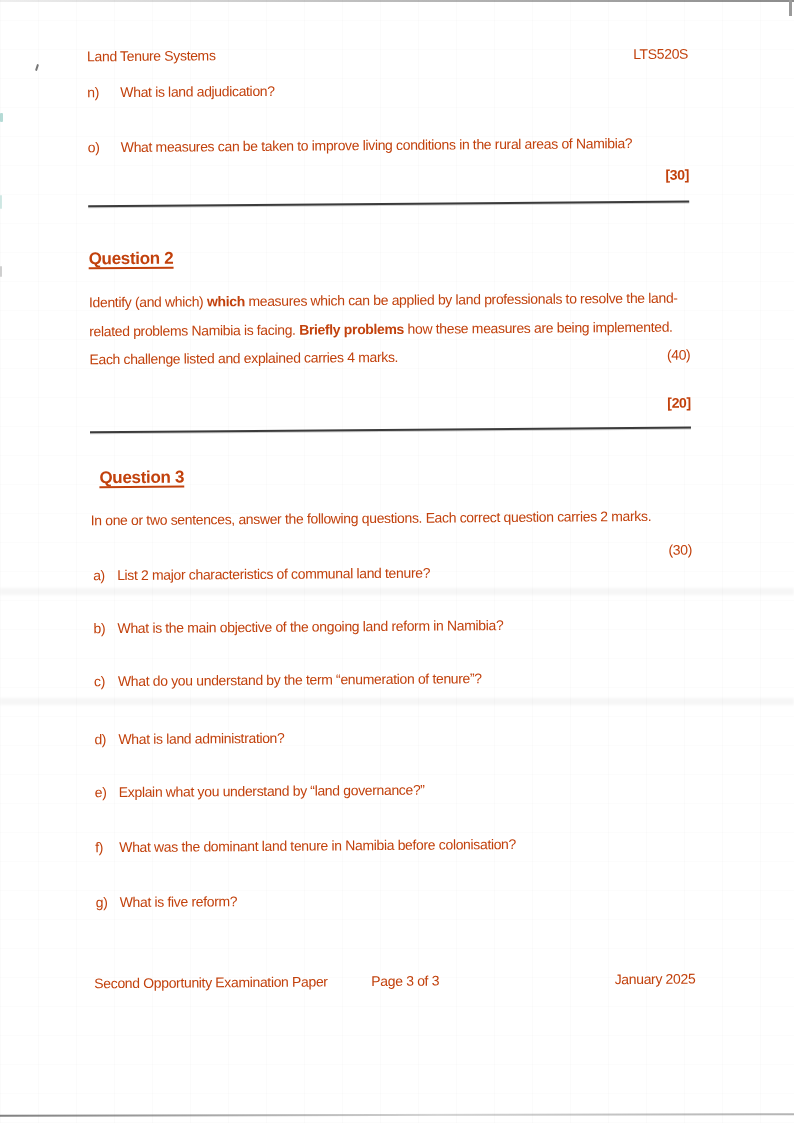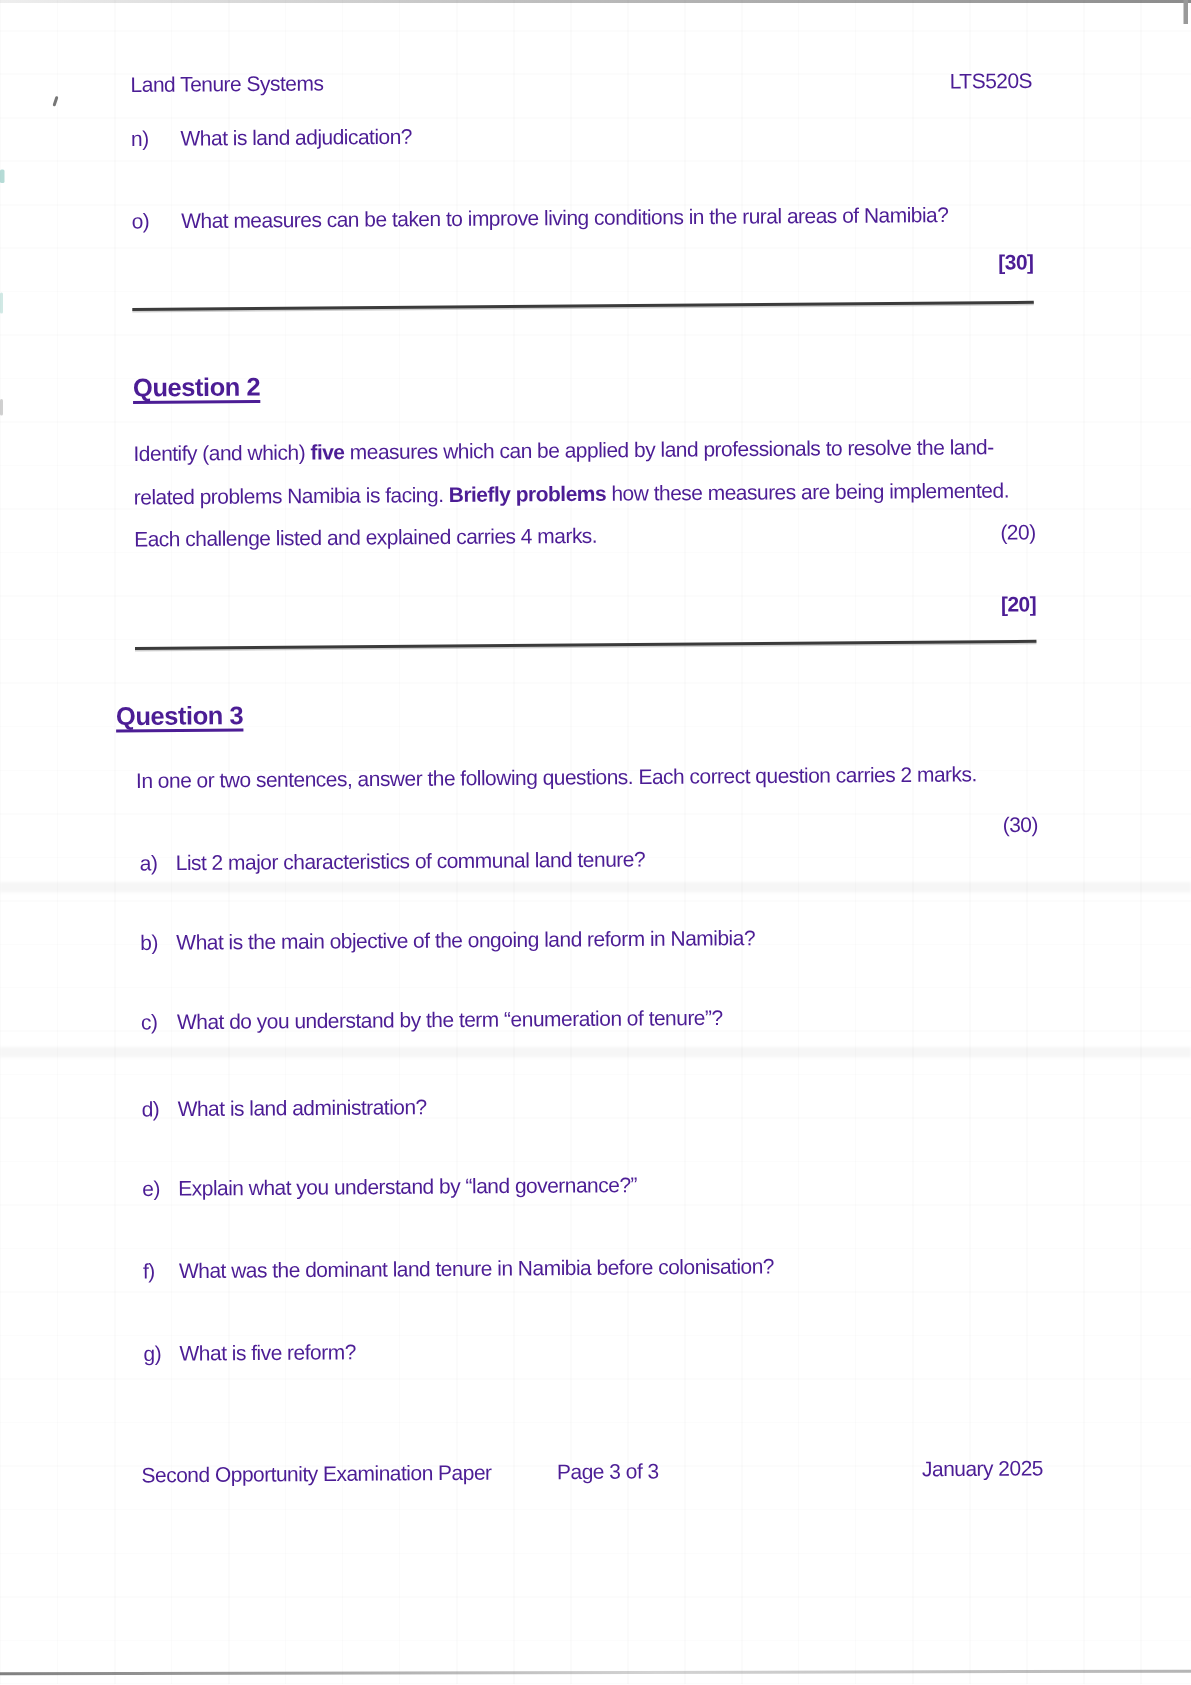--- a/index.html
+++ b/index.html
@@ -2,21 +2,21 @@
 <html><head>
 <meta charset="utf-8">
 <style>
   html,body{margin:0;padding:0;background:#ffffff;}
   .page{
     position:relative;
     width:794px;height:1123px;
     background:#ffffff;
     overflow:hidden;
     font-family:"Liberation Sans","DejaVu Sans",sans-serif;
-    color:#4c1d95;
+    color:#c2410c;
   }
   
   .page::before{
     content:"";
     position:absolute;inset:0;
     background:
       repeating-linear-gradient(90deg, rgba(0,0,0,0.016) 0 1px, transparent 1px 38px),
       repeating-linear-gradient(0deg, rgba(0,0,0,0.010) 0 1px, transparent 1px 29px);
     pointer-events:none;
   }
@@ -89,32 +89,32 @@
       <span class="qlabel" style="width:33px;">o)</span>
       <span>What measures can be taken to improve living conditions in the rural areas of Namibia?</span>
     </div>
     <div class="abs bold" style="left:91px;top:171px;width:601px;text-align:right;">[30]</div>
 
     <div class="hr" style="left:91px;top:206px;width:601px;"></div>
 
     <div class="abs qtitle" style="left:91px;top:250px;">Question 2</div>
 
     <div class="abs para" style="left:91px;top:294px;">
-      <div class="jline" style="word-spacing: 0px;"><span>Identify (and which) </span><b>five</b><span> measures which can be applied by land professionals to resolve the land-</span></div>
+      <div class="jline" style="word-spacing: 0px;"><span>Identify (and which) </span><b>which</b><span> measures which can be applied by land professionals to resolve the land-</span></div>
       <div class="jline" style="word-spacing: 0px;"><span>related problems Namibia is facing. </span><b>Briefly problems</b><span> how these measures are being implemented.</span></div>
       <div class="pline3">
         <span>Each challenge listed and explained carries 4 marks.</span>
-        <span class="marks-right">(20)</span>
+        <span class="marks-right">(40)</span>
       </div>
     </div>
     <div class="abs bold" style="left:91px;top:399px;width:601px;text-align:right;">[20]</div>
 
     <div class="hr" style="left:91px;top:432px;width:601px;"></div>
 
-    <div class="abs qtitle" style="left:78px;top:469px;">Question 3</div>
+    <div class="abs qtitle" style="left:100px;top:469px;">Question 3</div>
     <div class="abs" style="left:91px;top:512px;">In one or two sentences, answer the following questions. Each correct question carries 2 marks.</div>
     <div class="abs" style="left:91px;top:546px;width:601px;text-align:right;">(30)</div>
 
     <div class="abs qitem" style="left:93px;top:567px;width:599px;">
       <span class="qlabel" style="width:24px;">a)</span>
       <span>List 2 major characteristics of communal land tenure?</span>
     </div>
     <div class="abs qitem" style="left:93px;top:620px;width:599px;">
       <span class="qlabel" style="width:24px;">b)</span>
       <span>What is the main objective of the ongoing land reform in Namibia?</span>

